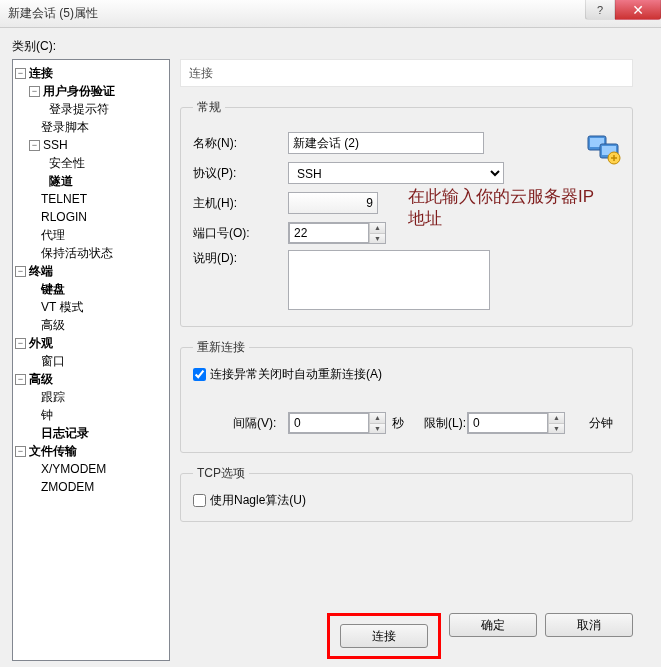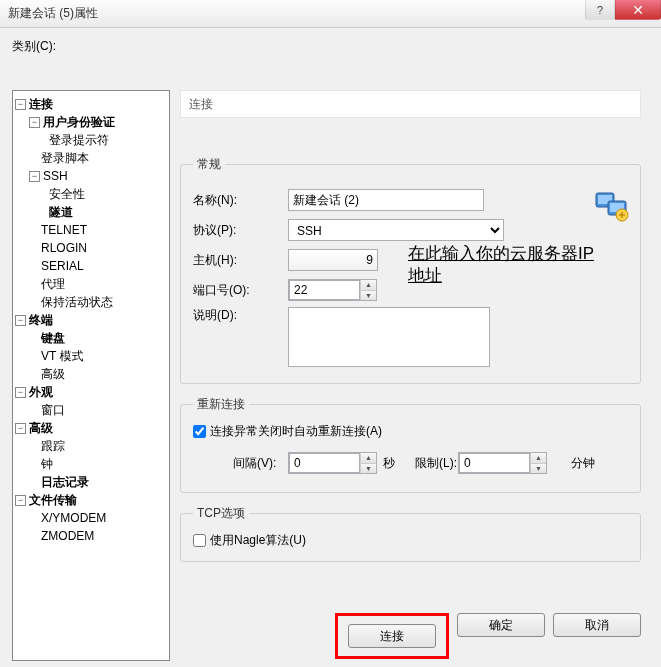--- a/index.html
+++ b/index.html
@@ -5,21 +5,21 @@
 * { box-sizing: border-box; margin: 0; padding: 0; font-family: "Microsoft YaHei", "SimSun", sans-serif; font-size: 12px; }
 body { background: #f0f0f0; width: 661px; height: 667px; overflow: hidden; }
 
 .titlebar { height: 28px; background: linear-gradient(#fdfdfd, #eaeaea); border-bottom: 1px solid #ccc; display: flex; align-items: center; padding: 0 4px 0 8px; position: relative; }
 .titlebar .title { flex: 1; color: #333; }
 .titlebar .winbtns { display: flex; height: 20px; position: absolute; right: 0; top: 0; }
 .titlebar .wbtn { width: 30px; height: 20px; display: flex; align-items: center; justify-content: center; border: 1px solid rgba(0,0,0,0.1); border-top: none; font-size: 11px; color: #444; }
 .titlebar .wbtn.help { background: linear-gradient(#f7f7f7,#ddd); border-radius: 0 0 0 3px; }
 .titlebar .wbtn.close { width: 46px; background: linear-gradient(#e78, #c33); color: #fff; border-radius: 0 0 3px 0; font-size: 14px; }
 
-.content { display: flex; flex-direction: column; padding: 10px 20px 6px 12px; height: 639px; gap: 31px; }
+.content { display: flex; flex-direction: column; padding: 10px 28px 6px 12px; height: 639px; }
 .label-row { margin-bottom: 4px; }
 
 .main { flex: 1; display: flex; gap: 10px; min-height: 0; }
 
 .tree { width: 158px; border: 1px solid #828790; background: #fff; overflow: auto; padding: 4px 0; }
 .tree ul { list-style: none; }
 .tree li { white-space: nowrap; }
 .tree .row { display: flex; align-items: center; height: 18px; padding-right: 4px; cursor: default; }
 .tree .sp { display: inline-block; }
 .tree .tg { width: 11px; height: 11px; border: 1px solid #888; display: inline-flex; align-items: center; justify-content: center; font-size: 9px; line-height: 1; margin-right: 3px; color: #555; background: #fff; }
@@ -33,35 +33,35 @@
 
 .form-row { display: flex; align-items: center; margin: 4px 0; min-height: 26px; }
 .form-row .fl { width: 95px; }
 .form-row input[type=text], .form-row select, .form-row textarea { border: 1px solid #abadb3; padding: 3px 4px; background: #fff; }
 .form-row input.name { width: 196px; }
 .form-row select { width: 216px; height: 22px; }
 .form-row input.host { width: 90px; height: 22px; background: linear-gradient(#fff,#f0f0f0); }
 .form-row textarea { width: 202px; height: 60px; resize: none; }
 
 .spin { display: inline-flex; border: 1px solid #abadb3; height: 22px; }
-.spin input { border: none; width: 71px; padding: 0 4px; outline: none; }
+.spin input { border: none; width: 80px; padding: 0 4px; outline: none; }
 .spin .arrows { width: 16px; display: flex; flex-direction: column; border-left: 1px solid #ccc; }
 .spin .arrows div { flex: 1; display: flex; align-items: center; justify-content: center; font-size: 7px; background: linear-gradient(#f7f7f7,#e3e3e3); color: #555; }
 .spin .arrows div:first-child { border-bottom: 1px solid #ccc; }
 
-.annotation { position: absolute; color: #000000; font-size: 17px; line-height: 1.3; pointer-events: none; text-decoration: underline; }
+.annotation { position: absolute; color: #7f1d1d; font-size: 17px; line-height: 1.3; pointer-events: none; }
 
 .checkbox-row { display: flex; align-items: center; gap: 4px; }
 .checkbox-row input { margin: 0; }
 
 .buttons { display: flex; justify-content: flex-end; gap: 8px; padding: 6px 0 2px 0; }
 .buttons button { width: 88px; height: 24px; background: linear-gradient(#f7f7f7,#e3e3e3); border: 1px solid #8a8a8a; border-radius: 3px; cursor: pointer; }
 .highlight-box { border: 3px solid #f00; padding: 8px 10px; display: inline-flex; }
 
-.fieldset-general { position: relative; margin-top: 26px; }
+.fieldset-general { position: relative; }
 .fieldset-general .icon-svg { position: absolute; right: 10px; top: 14px; }
 </style>
 </head>
 <body>
 
 <div class="titlebar">
   <span class="title">新建会话 (5)属性</span>
   <div class="winbtns">
     <div class="wbtn help">?</div>
     <div class="wbtn close">✕</div>
@@ -130,26 +130,20 @@
               </li>
             <li>
                 <div class="row">
                   <span class="sp" style="width:28px"></span>
                   <span class="lbl">RLOGIN</span>
                 </div>
               </li>
             <li>
                 <div class="row">
                   <span class="sp" style="width:28px"></span>
-                  <span class="lbl">SERIAL</span>
-                </div>
-              </li>
-            <li>
-                <div class="row">
-                  <span class="sp" style="width:28px"></span>
                   <span class="lbl">代理</span>
                 </div>
               </li>
             <li>
                 <div class="row">
                   <span class="sp" style="width:28px"></span>
                   <span class="lbl">保持活动状态</span>
                 </div>
               </li>
           </ul>
@@ -286,21 +280,21 @@
           </div>
         </div>
         <div class="form-row" style="align-items:flex-start">
           <span class="fl">说明(D):</span>
           <textarea style=""></textarea>
         </div>
       </fieldset>
 
       <fieldset>
         <legend>重新连接</legend>
-        <div class="checkbox-row" style="margin-bottom:10px">
+        <div class="checkbox-row" style="margin-bottom:27px">
           <input type="checkbox" checked="" style="">
           <span>连接异常关闭时自动重新连接(A)</span>
         </div>
         <div class="form-row" style="padding-left:40px">
           <span style="width:55px">间隔(V):</span>
           <div class="spin">
             <input type="text" value="0" style="">
             <div class="arrows">
                 <div>▲</div>
                 <div>▼</div>

